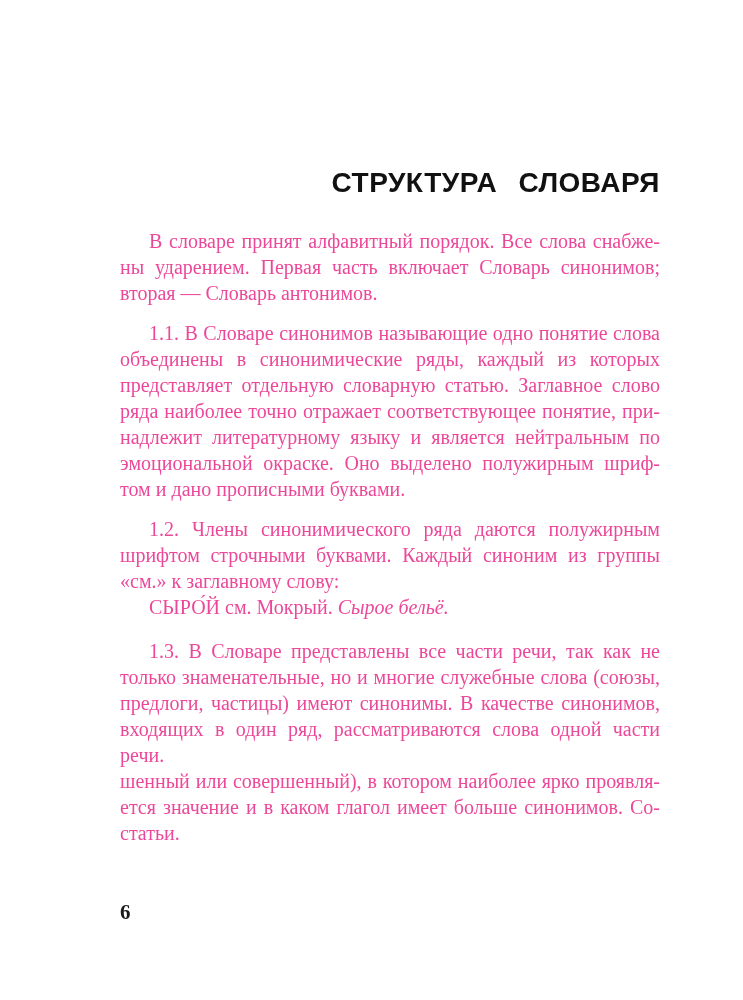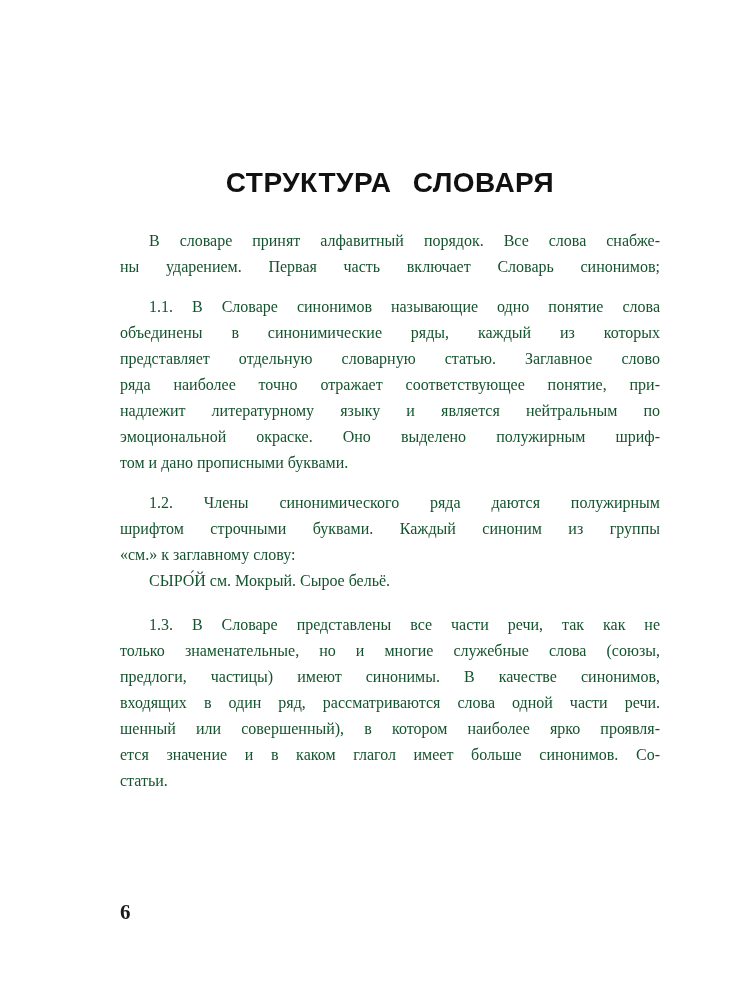--- a/index.html
+++ b/index.html
@@ -19,62 +19,63 @@
     position: absolute;
     top: 168px;
     left: 120px;
     width: 540px;
   }
   .title {
     font-family: "Liberation Sans", sans-serif;
     font-size: 28px;
     line-height: 30px;
     font-weight: bold;
-    text-align: center;
+    text-align: right;
     letter-spacing: 0.5px;
     word-spacing: 13px;
     margin: 0 0 30px 0;
     color: #111111;
   }
   .para { margin: 14px 0 0 0; }
   .para.para-intro { margin-top: 0; }
   .para.para-example { margin-top: 0; }
   .para.para-p13 { margin-top: 18px; font-family: Liberation Serif, serif; }
   .line {
-    font-size: 16px;
+    font-size: 20px;
     line-height: 26px;
-    color: #14532d;
+    color: #ec4899;
     text-align: justify;
     text-align-last: justify;
     white-space: normal;
   }
   .line.last { text-align-last: left; }
   .line.first { text-indent: 29px; }
   .hw { font-weight: normal; }
-  .ital { }
+  .ital { font-style: italic; }
   .page-number {
     position: absolute;
     left: 120px;
     top: 900px;
     font-family: "Liberation Serif", serif;
     font-size: 21px;
     font-weight: bold;
     color: #1a1a1a;
   }
 </style>
 </head>
 <body>
 
 <div class="page">
   <div class="content">
     <h1 class="title">СТРУКТУРА СЛОВАРЯ</h1>
     <div>
         <div class="para para-intro">
           <div class="line first">В словаре принят алфавитный порядок. Все слова снабже-</div>
           <div class="line">ны ударением. Первая часть включает Словарь синонимов;</div>
+          <div class="line last">вторая — Словарь антонимов.</div>
         </div>
         <div class="para para-p11">
           <div class="line first">1.1. В Словаре синонимов называющие одно понятие слова</div>
           <div class="line">объединены в синонимические ряды, каждый из которых</div>
           <div class="line">представляет отдельную словарную статью. Заглавное слово</div>
           <div class="line">ряда наиболее точно отражает соответствующее понятие, при-</div>
           <div class="line">надлежит литературному языку и является нейтральным по</div>
           <div class="line">эмоциональной окраске. Оно выделено полужирным шриф-</div>
           <div class="line last">том и дано прописными буквами.</div>
         </div>

